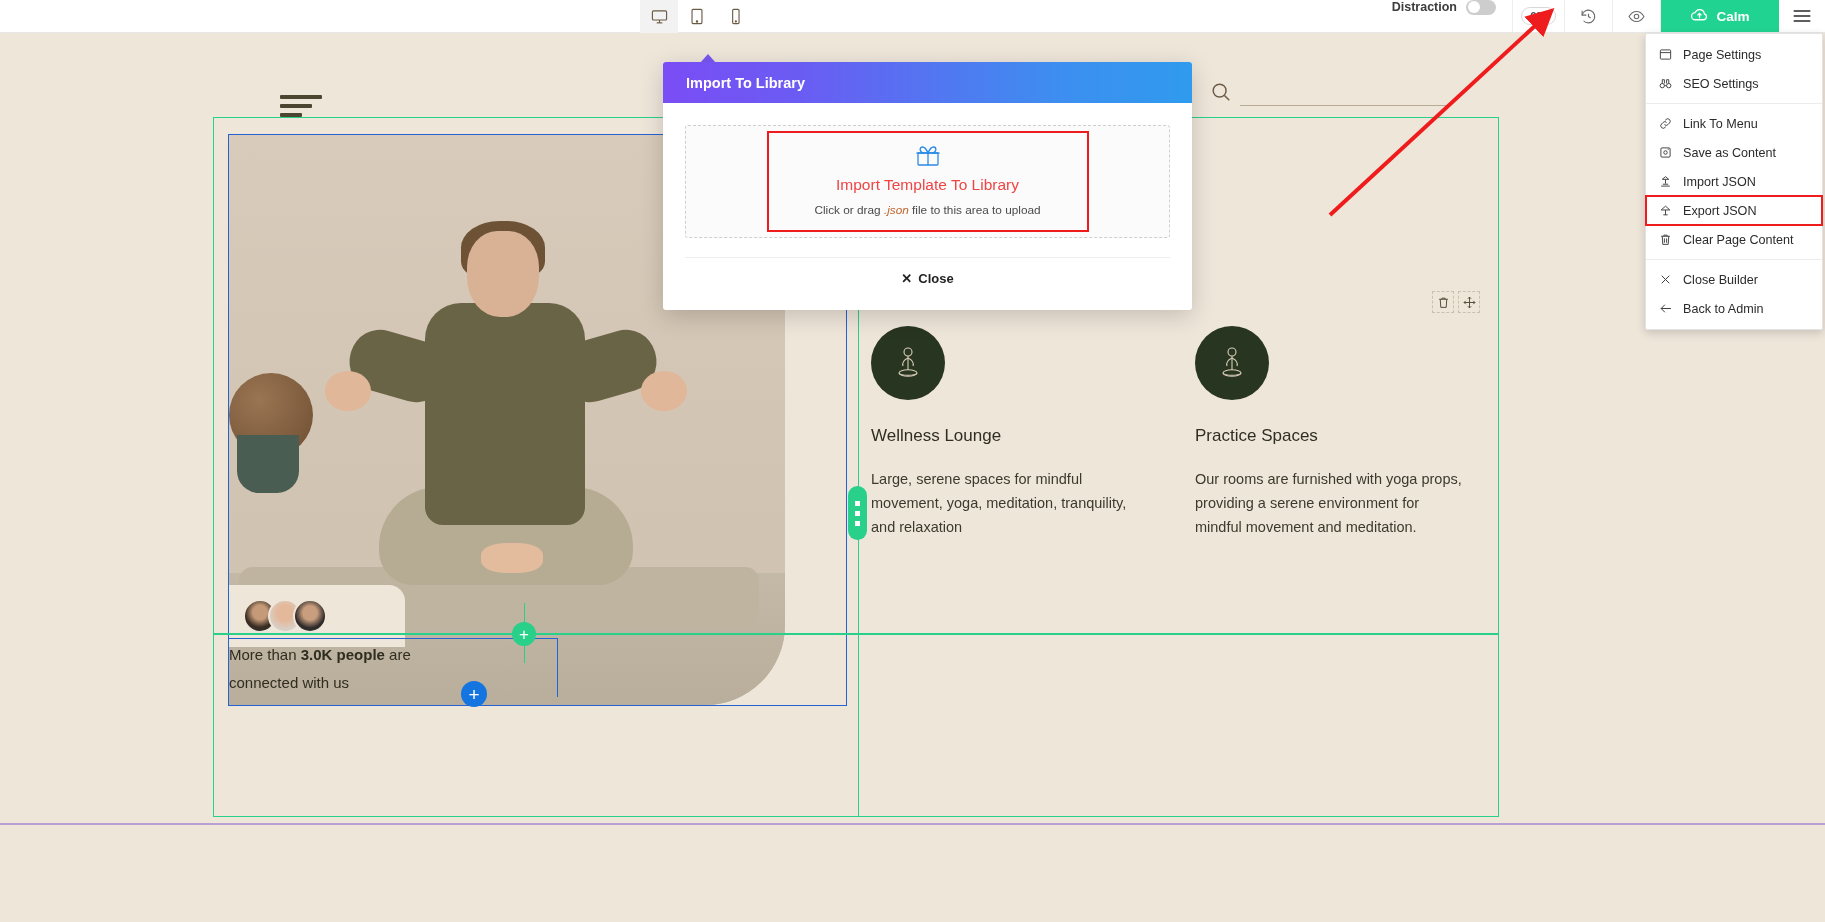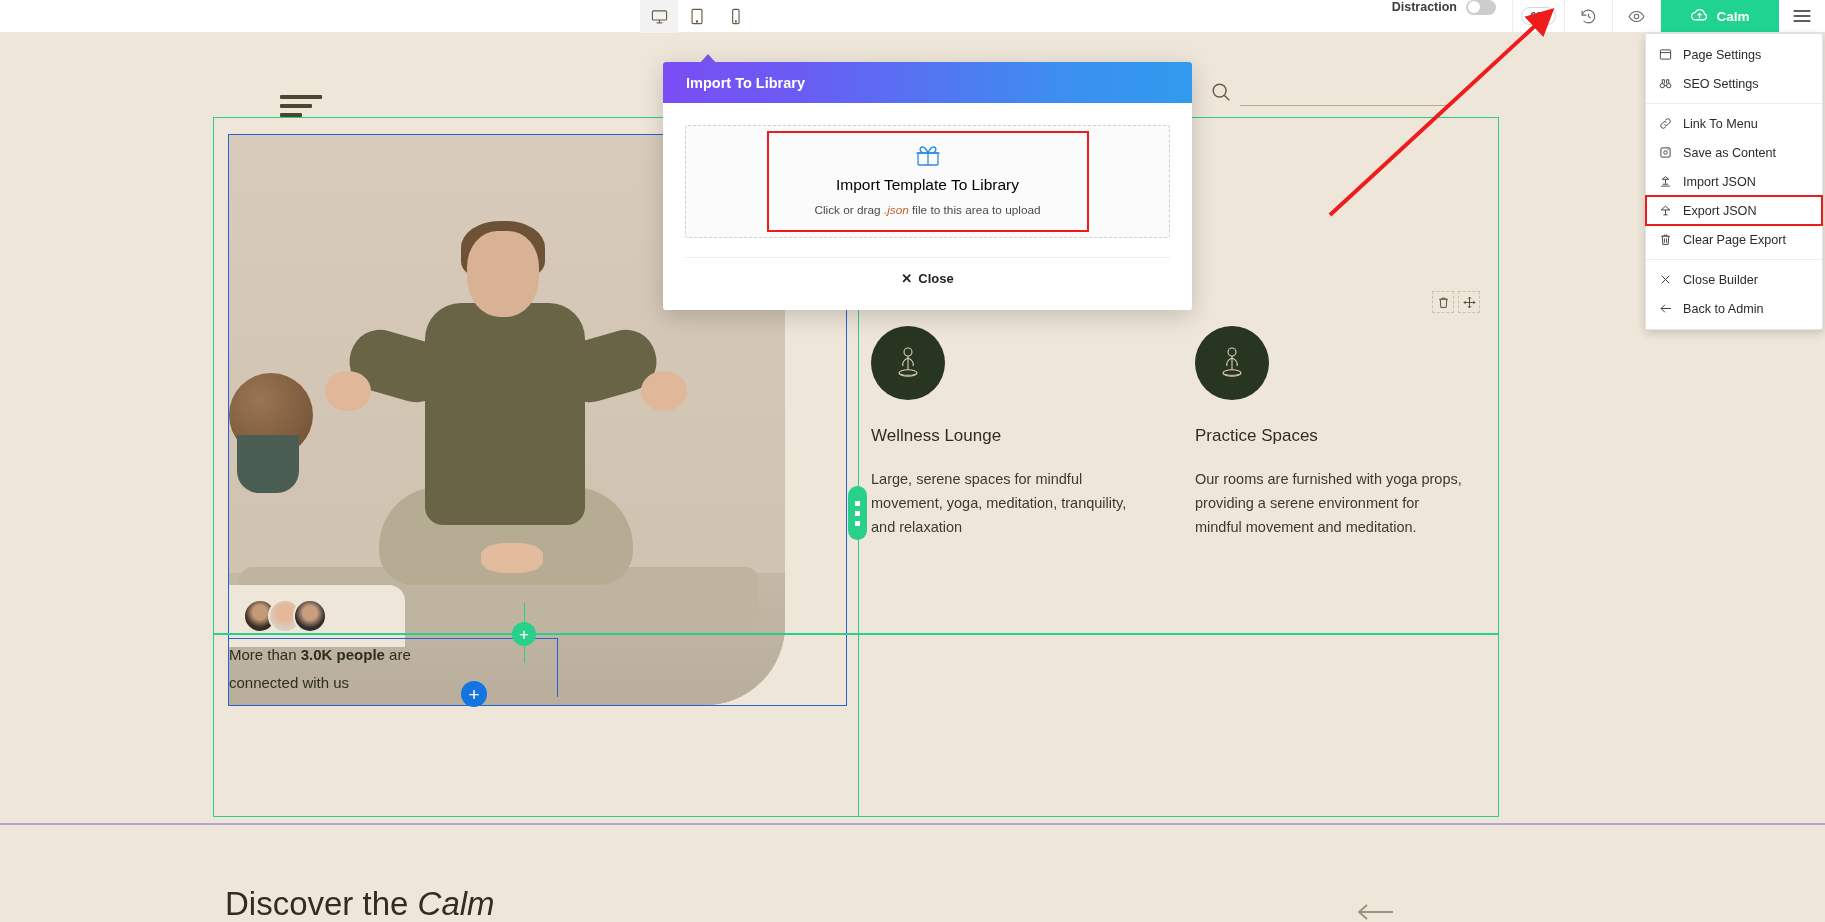--- a/index.html
+++ b/index.html
@@ -284,21 +284,21 @@
   }
   .modal-body { padding: 22px 22px 0 22px; }
   .dropzone {
     border: 1px dashed #cfcfcf; background: #fbfbfb; border-radius: 3px;
     height: 113px; display: flex; align-items: center; justify-content: center;
   }
   .dropzone-inner {
     border: 2px solid #ee1c1c; width: 322px; padding: 11px 0 13px 0; text-align: center;
   }
   .dz-ico { color: #2b8ae4; margin-bottom: 4px; }
-  .dz-title { font-size: 15.5px; color: #000000; margin-bottom: 9px; }
+  .dz-title { font-size: 15.5px; color: #ef4444; margin-bottom: 9px; }
   .dz-sub { font-size: 11.8px; color: #4a4a4a; }
   .dz-sub em { color: #c0632a; font-style: italic; margin-top: 16px; }
   .modal-foot {
     border-top: 1px solid #eee; margin-top: 19px; height: 42px;
     display: flex; align-items: center; justify-content: center;
     font-size: 13px; font-weight: 700; color: #232323; cursor: pointer; gap: 6px;
   }
 </style>
 </head>
 <body>
@@ -420,31 +420,20 @@
         </div>
       </div>
     </div>
 
     <div class="plus-green-hline"></div>
     <div class="plus-green-vline"></div>
     <div class="plus-green">+</div>
 
     <div class="purple-div"></div>
 
-    <div class="bottom-sec">
-      <div class="discover">
-        <span>Discover the </span><em>Calm</em>
-      </div>
-      <div class="back-arrow">
-        <svg width="40" height="18" viewBox="0 0 40 18" fill="none" stroke="currentColor" stroke-width="1.8">
-          <line x1="4" y1="9" x2="38" y2="9"></line>
-            <path d="M12 2L4 9l8 7"></path>
-        </svg>
-      </div>
-    </div>
   </div>
 
   <div class="modal-caret"></div>
   <div class="modal">
     <div class="modal-head">Import To Library</div>
     <div class="modal-body">
       <div class="dropzone">
         <div class="dropzone-inner">
           <div class="dz-ico">
             <svg width="26" height="24" viewBox="0 0 26 24" fill="none" stroke="currentColor" stroke-width="1.3">
@@ -595,21 +584,21 @@
       <span>Export JSON</span>
     </div>
     <div class="menu-item">
       <span class="mi-ico">
         <svg width="13" height="13" viewBox="0 0 24 24" fill="none" stroke="currentColor" stroke-width="1.7">
           <path d="M4 6h16M9 6V4h6v2M6 6l1 15h10l1-15"></path>
             <line x1="10" y1="10" x2="10" y2="18"></line>
             <line x1="14" y1="10" x2="14" y2="18"></line>
         </svg>
       </span>
-      <span>Clear Page Export</span>
+      <span>Clear Page Content</span>
     </div>
 
     <div class="menu-sep"></div>
 
     <div class="menu-item">
       <span class="mi-ico">
         <svg width="13" height="13" viewBox="0 0 24 24" fill="none" stroke="currentColor" stroke-width="1.8">
           <line x1="5" y1="5" x2="19" y2="19"></line>
             <line x1="19" y1="5" x2="5" y2="19"></line>
         </svg>

